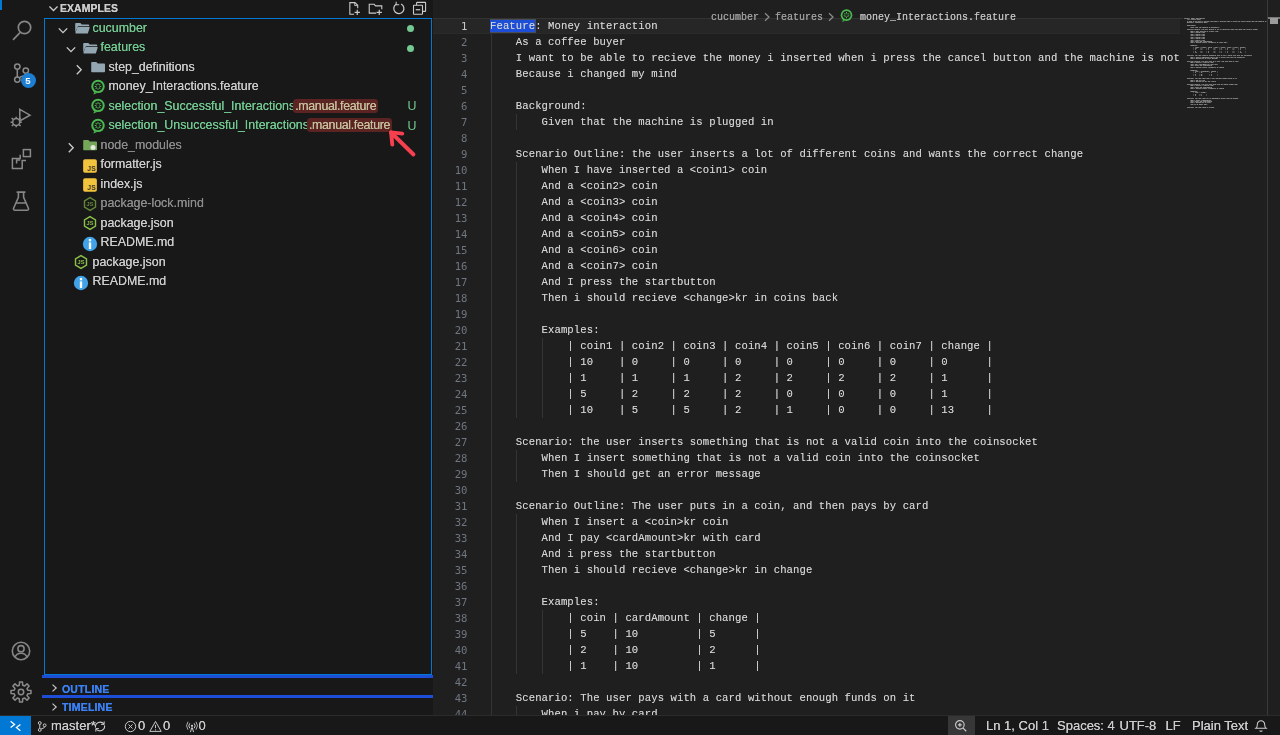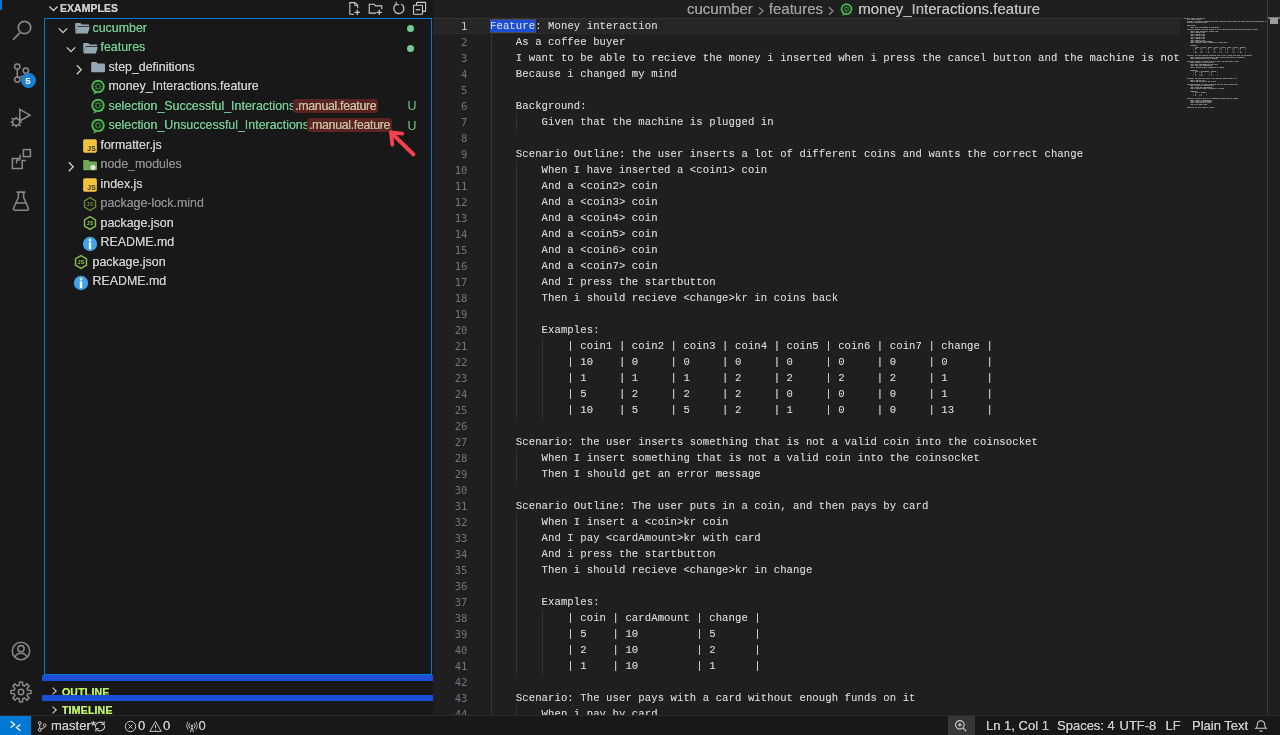--- a/index.html
+++ b/index.html
@@ -22,27 +22,27 @@
   .trow .chev { position:absolute; top:0; width:16px; height:19.5px; color:#cccccc; text-align:center; }
   .trow .ficon { position:absolute; top:1.5px; width:16px; height:16px; }
   .trow .lbl { position:absolute; top:2.2px; }
   .green { color:#73c991; }
   .graytxt { color:#8c8c8c; }
   .gitdot { position:absolute; left:362.5px; top:6.5px; width:7px; height:7px; border-radius:50%; background:#73c991; }
   .uletter { position:absolute; left:363px; top:2.8px; color:#73c991; font-size:12.4px; }
   .hlred { background:#5b2423; border-radius:3.5px; padding:0 2px; margin:0 -2px; color:#c5bf9d; letter-spacing:-0.33px; }
 
   
-  .pane { position:absolute; left:0; width:100%; height:20px; color:#bef264; border-top:6px solid #1d4ed8; }
+  .pane { position:absolute; left:0; width:100%; height:20px; color:#3b82f6; border-top:3px solid #1d4ed8; }
   .pane .pchev { position:absolute; left:6px; top:3px; font-size:11px; color:#cccccc; }
   .pane .ptitle { position:absolute; left:20px; top:4.5px; font-size:10.5px; font-weight:bold; letter-spacing:0.2px; }
 
   
   #editor { left:433px; top:0; width:847px; height:715px; background:#1f1f1f; }
-  #breadcrumb { position:absolute; left:13.5px; top:0; height:17.5px; width:834px; color:#9d9d9d; font-size:15px; white-space:nowrap; }
+  #breadcrumb { position:absolute; left:13.5px; top:8px; height:17.5px; width:834px; color:#9d9d9d; font-size:10px; white-space:nowrap;font-family:Liberation Mono, monospace; }
   #bcline { position:absolute; left:0; top:17.5px; width:847px; height:1px; background:#333333; }
   #curline { position:absolute; left:0; top:18px; width:747px; height:16px; background:rgba(255,255,255,0.03); border-bottom:1px solid #2a2a2a; }
   #lnums { position:absolute; left:0; top:18px; width:34.5px; font:10.6px/16px "Liberation Mono", monospace; color:#6e7681; text-align:right; white-space:pre; }
   #code { position:absolute; left:57px; top:18px; width:690px; height:697px; overflow:hidden; }
   #code pre { font:10.6px/16px "Liberation Mono", monospace; color:#d5d5d5; white-space:pre; letter-spacing:0.09px; }
   .wordhl { background:#1d4ed8; outline:1px solid #474d54; }
   .guide { position:absolute; width:1px; background:#343434; }
 
   
   #minimap { left:1183px; top:0; width:84px; height:715px; background:#1f1f1f; overflow:hidden; }
@@ -325,35 +325,35 @@
               <line x1="6" y1="5.4" x2="6.6" y2="6"></line>
               <line x1="9.4" y1="8.8" x2="10" y2="9.4"></line>
               <line x1="10" y1="5.4" x2="9.4" y2="6"></line>
               <line x1="6.6" y1="8.8" x2="6" y2="9.4"></line>
             </g>
           </svg>
           <span class="lbl green" style="left:64px">selection_Unsuccessful_Interactions<span class="hlred">.manual.feature</span></span>
           <span class="uletter">U</span>
         </div>
       <div class="trow">
+          <svg class="chev" style="left:18.5px;top:2px" width="16" height="16" viewBox="0 0 16 16">
+            <path d="M5.8 3.6 L10.2 8 L5.8 12.4" fill="none" stroke="#cccccc" stroke-width="1.35"></path>
+          </svg>
+          <svg class="ficon" style="left:37.5px" width="16" height="16" viewBox="0 0 16 16">
+            <path d="M1.2 3.7 a0.8 0.8 0 0 1 0.8-0.8 h4.3 l1.5 1.7 h6.4 a0.8 0.8 0 0 1 0.8 0.8 v7 a0.8 0.8 0 0 1-0.8 0.8 H2 a0.8 0.8 0 0 1-0.8-0.8 z" fill="#74a759"></path>
+            <circle cx="11" cy="10.5" r="2.5" fill="#e3ecda"></circle>
+          </svg>
+          <span class="lbl graytxt" style="left:56px">node_modules</span>
+        </div>
+      <div class="trow">
           <svg class="ficon" style="left:37.5px;top:2.5px" width="14" height="14" viewBox="0 0 14 14">
             <rect x="1" y="1" width="12" height="12" rx="1.6" fill="#f2c33c"></rect>
             <text x="12" y="11.6" font-family="Liberation Sans" font-size="6" font-weight="bold" fill="#3a362e" text-anchor="end">JS</text>
           </svg>
           <span class="lbl" style="left:56px">formatter.js</span>
-        </div>
-      <div class="trow">
-          <svg class="chev" style="left:18.5px;top:2px" width="16" height="16" viewBox="0 0 16 16">
-            <path d="M5.8 3.6 L10.2 8 L5.8 12.4" fill="none" stroke="#cccccc" stroke-width="1.35"></path>
-          </svg>
-          <svg class="ficon" style="left:37.5px" width="16" height="16" viewBox="0 0 16 16">
-            <path d="M1.2 3.7 a0.8 0.8 0 0 1 0.8-0.8 h4.3 l1.5 1.7 h6.4 a0.8 0.8 0 0 1 0.8 0.8 v7 a0.8 0.8 0 0 1-0.8 0.8 H2 a0.8 0.8 0 0 1-0.8-0.8 z" fill="#74a759"></path>
-            <circle cx="11" cy="10.5" r="2.5" fill="#e3ecda"></circle>
-          </svg>
-          <span class="lbl graytxt" style="left:56px">node_modules</span>
         </div>
       <div class="trow">
           <svg class="ficon" style="left:37.5px;top:2.5px" width="14" height="14" viewBox="0 0 14 14">
             <rect x="1" y="1" width="12" height="12" rx="1.6" fill="#f2c33c"></rect>
             <text x="12" y="11.6" font-family="Liberation Sans" font-size="6" font-weight="bold" fill="#3a362e" text-anchor="end">JS</text>
           </svg>
           <span class="lbl" style="left:56px">index.js</span>
         </div>
       <div class="trow">
           <svg class="ficon" style="left:37.5px;opacity:0.65" width="16" height="16" viewBox="0 0 16 16">

